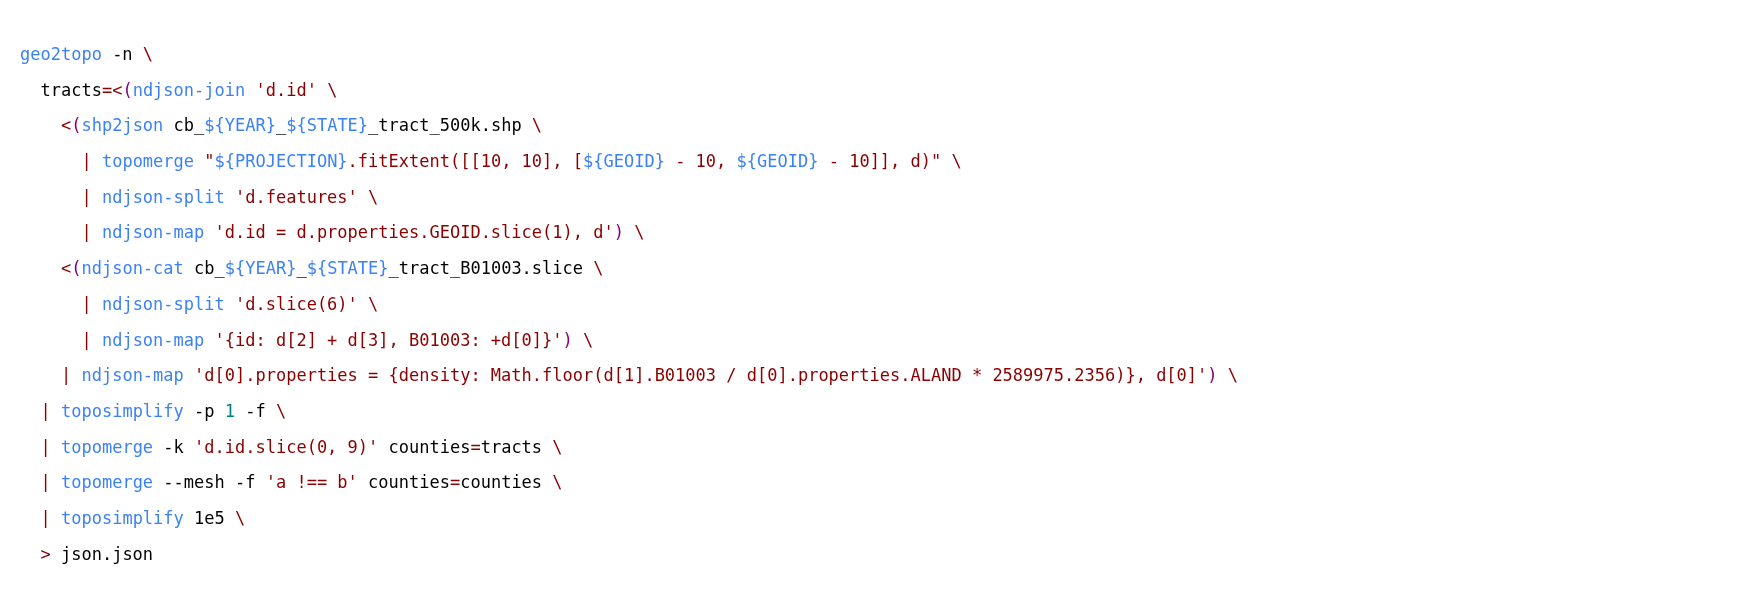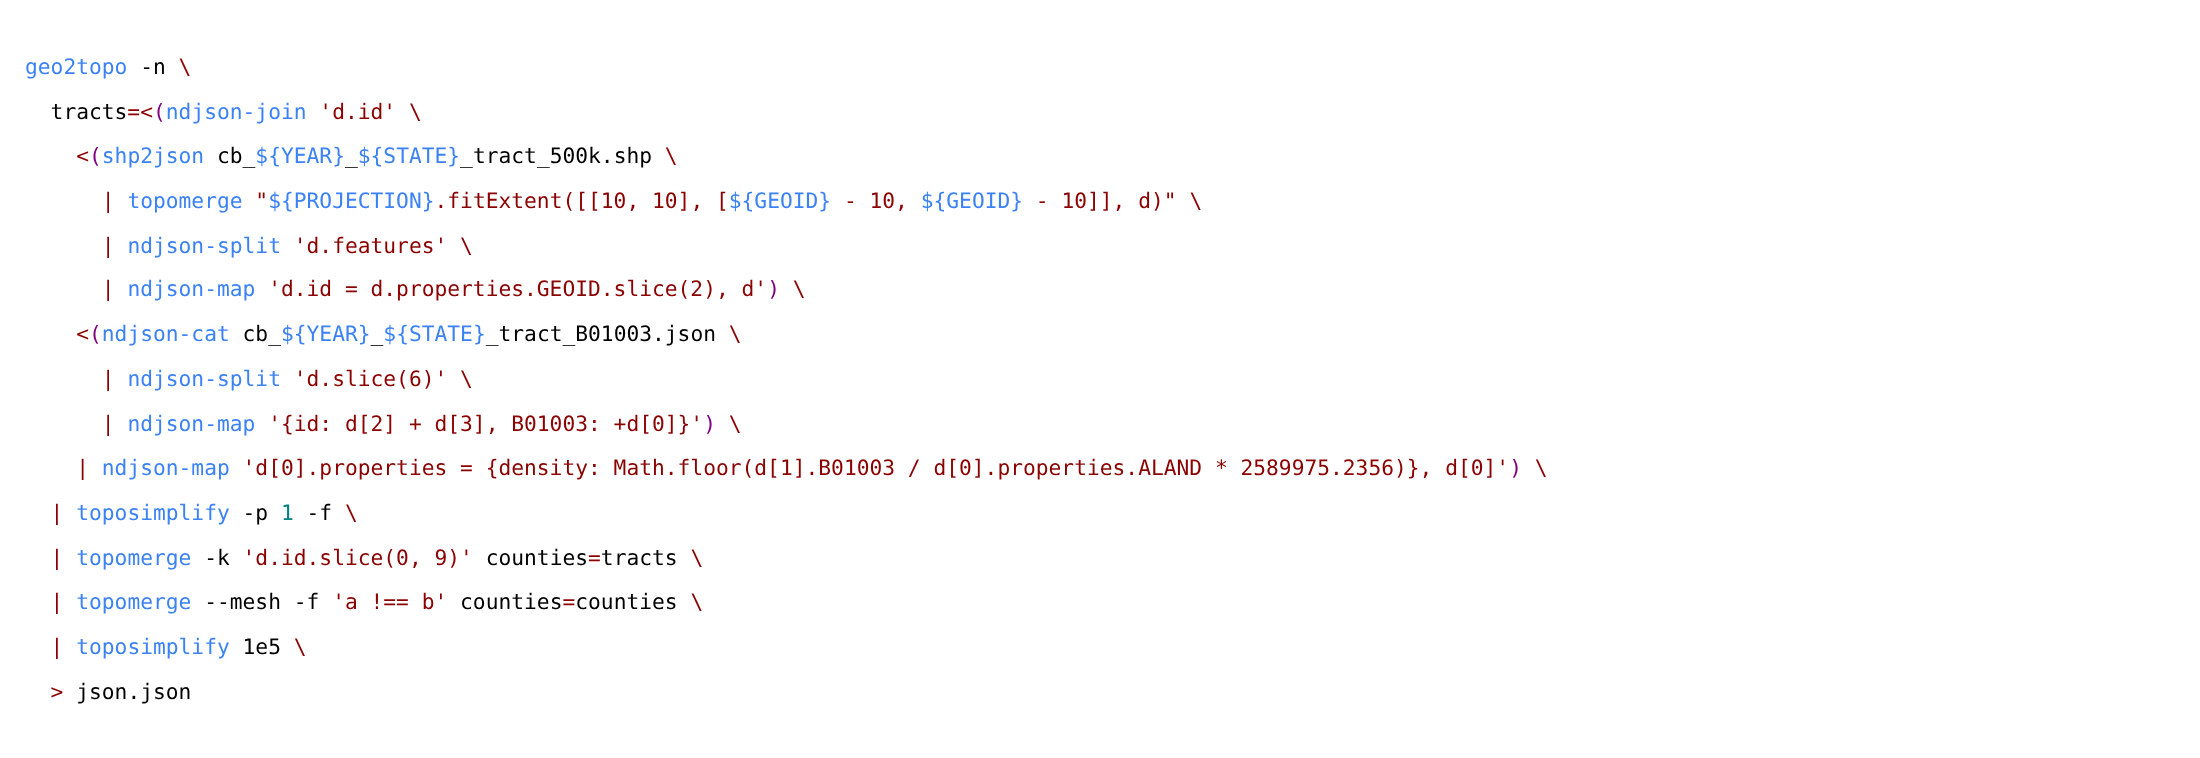--- a/index.html
+++ b/index.html
@@ -17,22 +17,22 @@
     .n { color: #008080; }      
     .p { color: #8B0000; }      
     .pa { color: #800080; }
   </style>
 </head>
 <body><pre id="code"><span class="k">geo2topo</span><span> -n </span><span class="p">\</span>
 <span>  tracts</span><span class="p">=</span><span class="p">&lt;</span><span class="pa">(</span><span class="k">ndjson-join</span><span> </span><span class="s">'d.id'</span><span> </span><span class="p">\</span>
 <span>    </span><span class="p">&lt;</span><span class="pa">(</span><span class="k">shp2json</span><span> cb_</span><span class="k">${YEAR}</span><span>_</span><span class="k">${STATE}</span><span>_tract_500k.shp </span><span class="p">\</span>
 <span>      </span><span class="p">|</span><span> </span><span class="k">topomerge</span><span> </span><span class="s">"</span><span class="k">${PROJECTION}</span><span class="s">.fitExtent([[10, 10], [</span><span class="k">${GEOID}</span><span class="s"> - 10, </span><span class="k">${GEOID}</span><span class="s"> - 10]], d)"</span><span> </span><span class="p">\</span>
 <span>      </span><span class="p">|</span><span> </span><span class="k">ndjson-split</span><span> </span><span class="s">'d.features'</span><span> </span><span class="p">\</span>
-<span>      </span><span class="p">|</span><span> </span><span class="k">ndjson-map</span><span> </span><span class="s">'d.id = d.properties.GEOID.slice(2), d'</span><span class="pa">)</span><span> </span><span class="p">\</span>
-<span>    </span><span class="p">&lt;</span><span class="pa">(</span><span class="k">ndjson-cat</span><span> cb_</span><span class="k">${YEAR}</span><span>_</span><span class="k">${STATE}</span><span>_tract_B01003.json </span><span class="p">\</span>
+<span>      </span><span class="p">|</span><span> </span><span class="k">ndjson-map</span><span> </span><span class="s">'d.id = d.properties.GEOID.slice(1), d'</span><span class="pa">)</span><span> </span><span class="p">\</span>
+<span>    </span><span class="p">&lt;</span><span class="pa">(</span><span class="k">ndjson-cat</span><span> cb_</span><span class="k">${YEAR}</span><span>_</span><span class="k">${STATE}</span><span>_tract_B01003.slice </span><span class="p">\</span>
 <span>      </span><span class="p">|</span><span> </span><span class="k">ndjson-split</span><span> </span><span class="s">'d.slice(6)'</span><span> </span><span class="p">\</span>
 <span>      </span><span class="p">|</span><span> </span><span class="k">ndjson-map</span><span> </span><span class="s">'{id: d[2] + d[3], B01003: +d[0]}'</span><span class="pa">)</span><span> </span><span class="p">\</span>
 <span>    </span><span class="p">|</span><span> </span><span class="k">ndjson-map</span><span> </span><span class="s">'d[0].properties = {density: Math.floor(d[1].B01003 / d[0].properties.ALAND * 2589975.2356)}, d[0]'</span><span class="pa">)</span><span> </span><span class="p">\</span>
 <span>  </span><span class="p">|</span><span> </span><span class="k">toposimplify</span><span> -p </span><span class="n">1</span><span> -f </span><span class="p">\</span>
 <span>  </span><span class="p">|</span><span> </span><span class="k">topomerge</span><span> -k </span><span class="s">'d.id.slice(0, 9)'</span><span> counties</span><span class="p">=</span><span>tracts </span><span class="p">\</span>
 <span>  </span><span class="p">|</span><span> </span><span class="k">topomerge</span><span> --mesh -f </span><span class="s">'a !== b'</span><span> counties</span><span class="p">=</span><span>counties </span><span class="p">\</span>
 <span>  </span><span class="p">|</span><span> </span><span class="k">toposimplify</span><span> 1e5 </span><span class="p">\</span>
 <span>  </span><span class="p">&gt;</span><span> json.json</span></pre>
 
 

